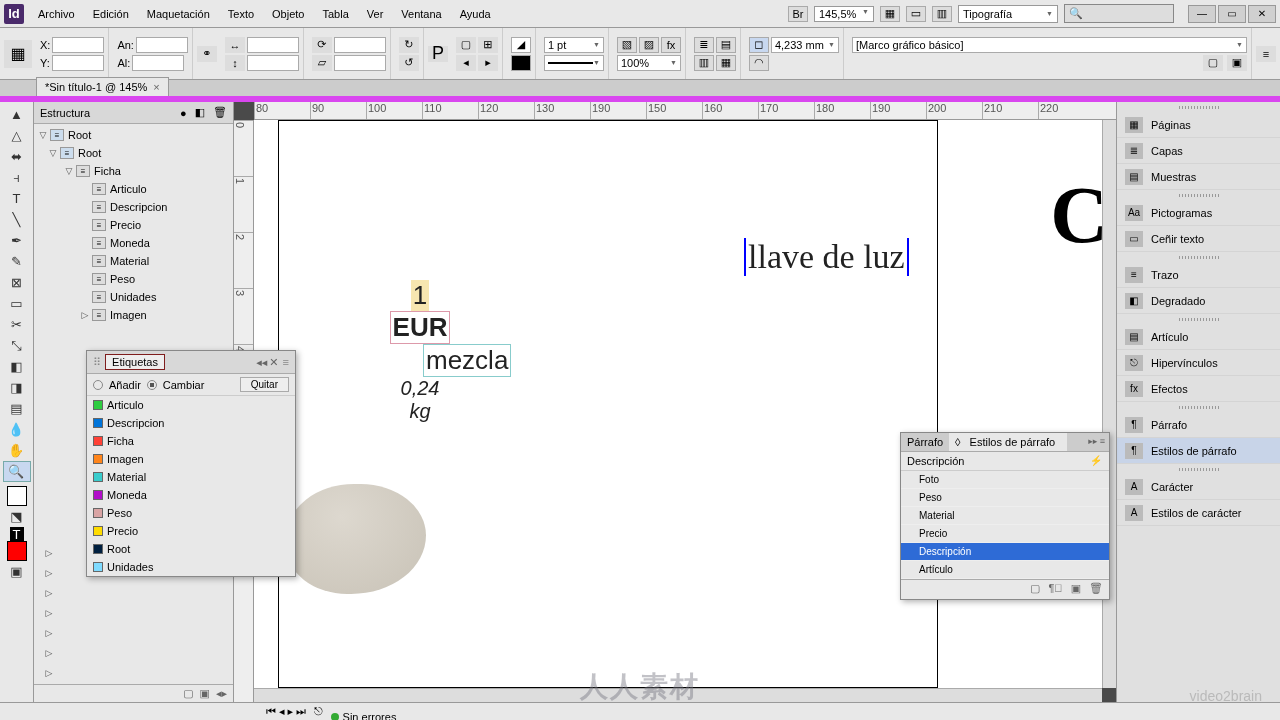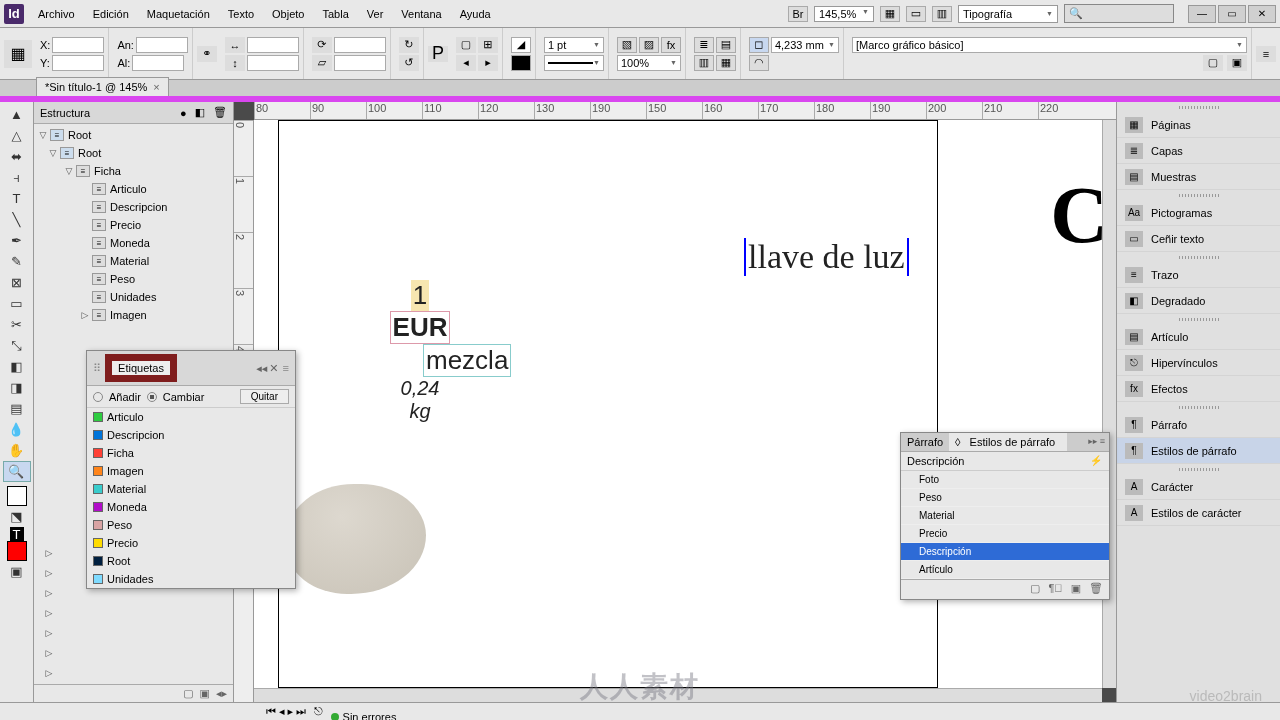--- a/index.html
+++ b/index.html
@@ -55,21 +55,21 @@
 .tree-row { display:flex; align-items:center; height:18px; padding-left:4px; gap:2px; }
 .tw { display:inline-block; width:10px; text-align:center; font-size:9px; color:#555; }
 .tag-ic { width:14px; height:12px; background:#ddd; border:1px solid #999; display:flex; align-items:center; justify-content:center; font-size:8px; }
 .tag-ic.root { background:#cde; }
 .tree-row .lbl { margin-left:2px; }
 .ind1{padding-left:14px}.ind2{padding-left:30px}.ind3{padding-left:46px}
 
 
 .etq-panel { position:absolute; left:86px; top:350px; width:210px; background:#e8e8e8; border:1px solid #888; box-shadow:2px 2px 6px rgba(0,0,0,.3); z-index:30; }
 .etq-tab { background:#d8d8d8; padding:3px 6px; border-bottom:1px solid #aaa; display:flex; align-items:center; }
-.etq-tab .t { background:#eee; border:7px solid #7f1d1d; padding:1px 6px; font-size:11px; }
+.etq-tab .t { background:#eee; border:1px solid #7f1d1d; padding:1px 6px; font-size:11px; }
 .etq-close { margin-left:auto; display:flex; gap:2px; font-size:9px; color:#666; }
 .etq-tools { display:flex; align-items:center; gap:6px; padding:3px 6px; border-bottom:1px solid #ccc; font-size:10px; }
 .etq-tools .radio { width:10px; height:10px; border:1px solid #888; border-radius:50%; display:inline-block; }
 .etq-tools .btn { margin-left:auto; border:1px solid #aaa; background:#eee; padding:1px 10px; font-size:10px; }
 .etq-list { max-height:200px; overflow:auto; }
 .etq-row { display:flex; align-items:center; height:18px; padding:0 6px; gap:4px; }
 .swatch { width:10px; height:10px; border:1px solid #666; }
 
 
 .canvas-wrap { flex:1; position:relative; background:#4a4a4a; overflow:hidden; }

